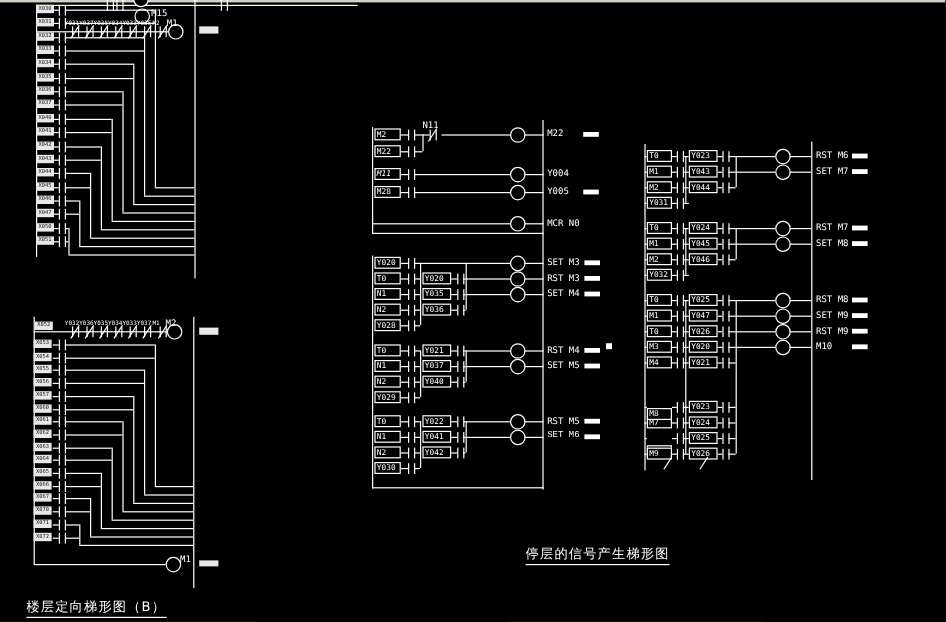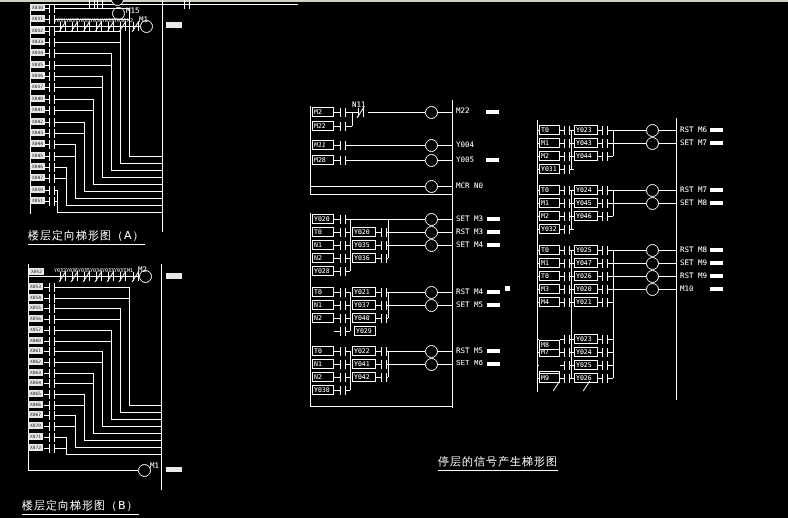--- a/index.html
+++ b/index.html
@@ -464,21 +464,21 @@
       <div class="obox" style="left: 312px; top: 313px; width: 22px; height: 10px;">N2</div>
       <div class="w" style="left: 340px; top: 314px; width: 1px; height: 9px;"></div>
       <div class="w" style="left: 345px; top: 314px; width: 1px; height: 9px;"></div>
       <div class="w" style="left: 334px; top: 318px; width: 6px; height: 1px;"></div>
       <div class="w" style="left: 345px; top: 318px; width: 5px; height: 1px;"></div>
       <div class="obox" style="left: 352px; top: 313px; width: 24px; height: 10px;">Y040</div>
       <div class="w" style="left: 381px; top: 314px; width: 1px; height: 9px;"></div>
       <div class="w" style="left: 386px; top: 314px; width: 1px; height: 9px;"></div>
       <div class="w" style="left: 376px; top: 318px; width: 5px; height: 1px;"></div>
       <div class="w" style="left: 386px; top: 318px; width: 2px; height: 1px;"></div>
-      <div class="obox" style="left: 312px; top: 326px; width: 22px; height: 10px; margin-left: 42px;">Y029</div>
+      <div class="obox" style="left: 312px; top: 326px; width: 22px; height: 10px;">Y029</div>
       <div class="w" style="left: 340px; top: 327px; width: 1px; height: 9px;"></div>
       <div class="w" style="left: 345px; top: 327px; width: 1px; height: 9px;"></div>
       <div class="w" style="left: 334px; top: 331px; width: 6px; height: 1px;"></div>
       <div class="w" style="left: 345px; top: 331px; width: 5px; height: 1px;"></div>
       <div class="w" style="left: 350px; top: 292px; width: 1px; height: 39px;"></div>
       <div class="w" style="left: 388px; top: 292px; width: 1px; height: 26px;"></div>
       <div class="obox" style="left: 312px; top: 346px; width: 22px; height: 10px;">T0</div>
       <div class="w" style="left: 340px; top: 347px; width: 1px; height: 9px;"></div>
       <div class="w" style="left: 345px; top: 347px; width: 1px; height: 9px;"></div>
       <div class="w" style="left: 334px; top: 351px; width: 6px; height: 1px;"></div>
@@ -749,18 +749,17 @@
       <div class="w" style="left: 602px; top: 374px; width: 1px; height: 9px;"></div>
       <div class="w" style="left: 607px; top: 374px; width: 1px; height: 9px;"></div>
       <div class="w" style="left: 598px; top: 378px; width: 4px; height: 1px;"></div>
       <div class="w" style="left: 607px; top: 378px; width: 6px; height: 1px;"></div>
       <div class="w" style="left: 571px; top: 250px; width: 1px; height: 128px;"></div>
       <div class="w" style="left: 613px; top: 250px; width: 1px; height: 128px;"></div>
       <div class="slash" style="left: 556px; top: 380px; width: 1px; height: 12px;"></div>
       <div class="slash" style="left: 586px; top: 380px; width: 1px; height: 12px;"></div>
     </div>
 
-  <div id="title-a" class="title">楼层定向梯形图（A）</div>
   <div id="title-b" class="title">楼层定向梯形图（B）</div>
   <div id="title-m" class="title">停层的信号产生梯形图</div>
 
 
 </div>
 
 </body></html>

